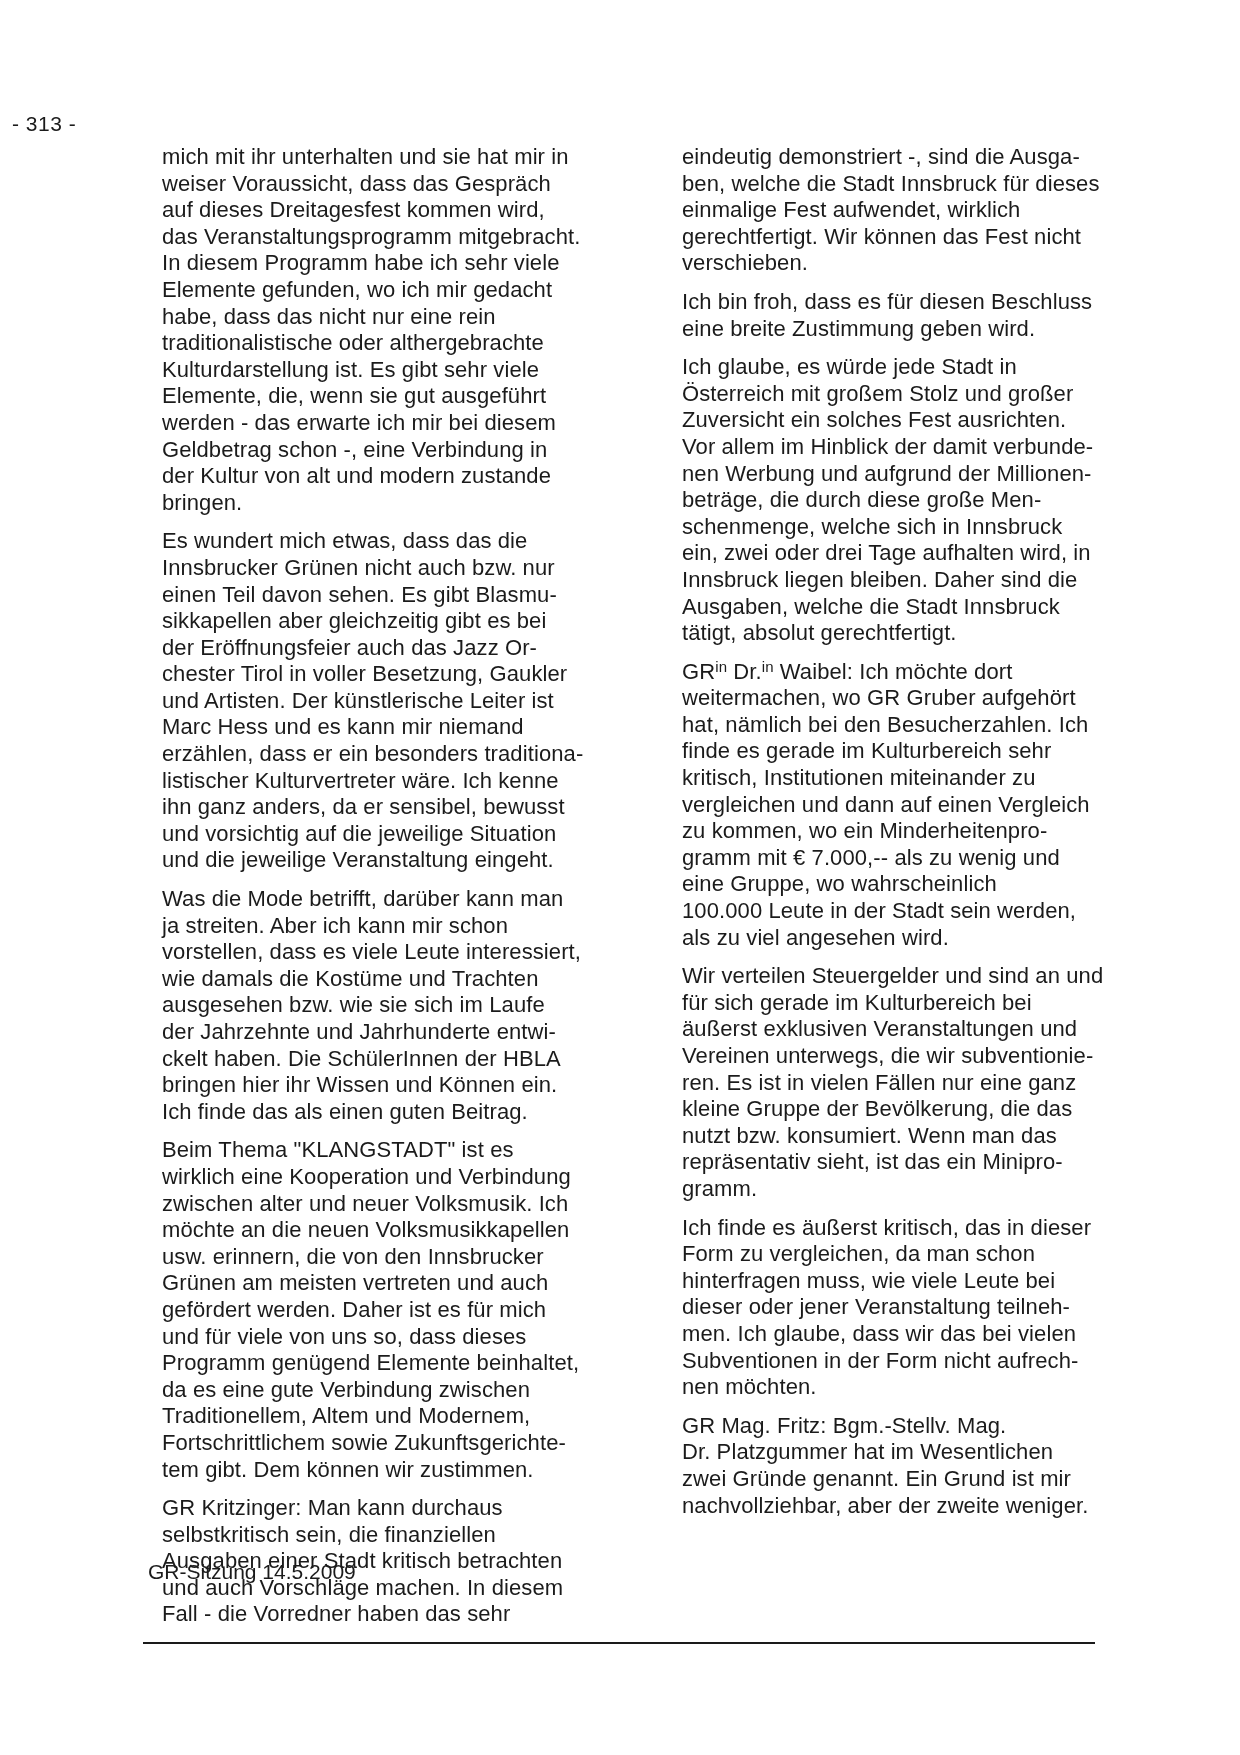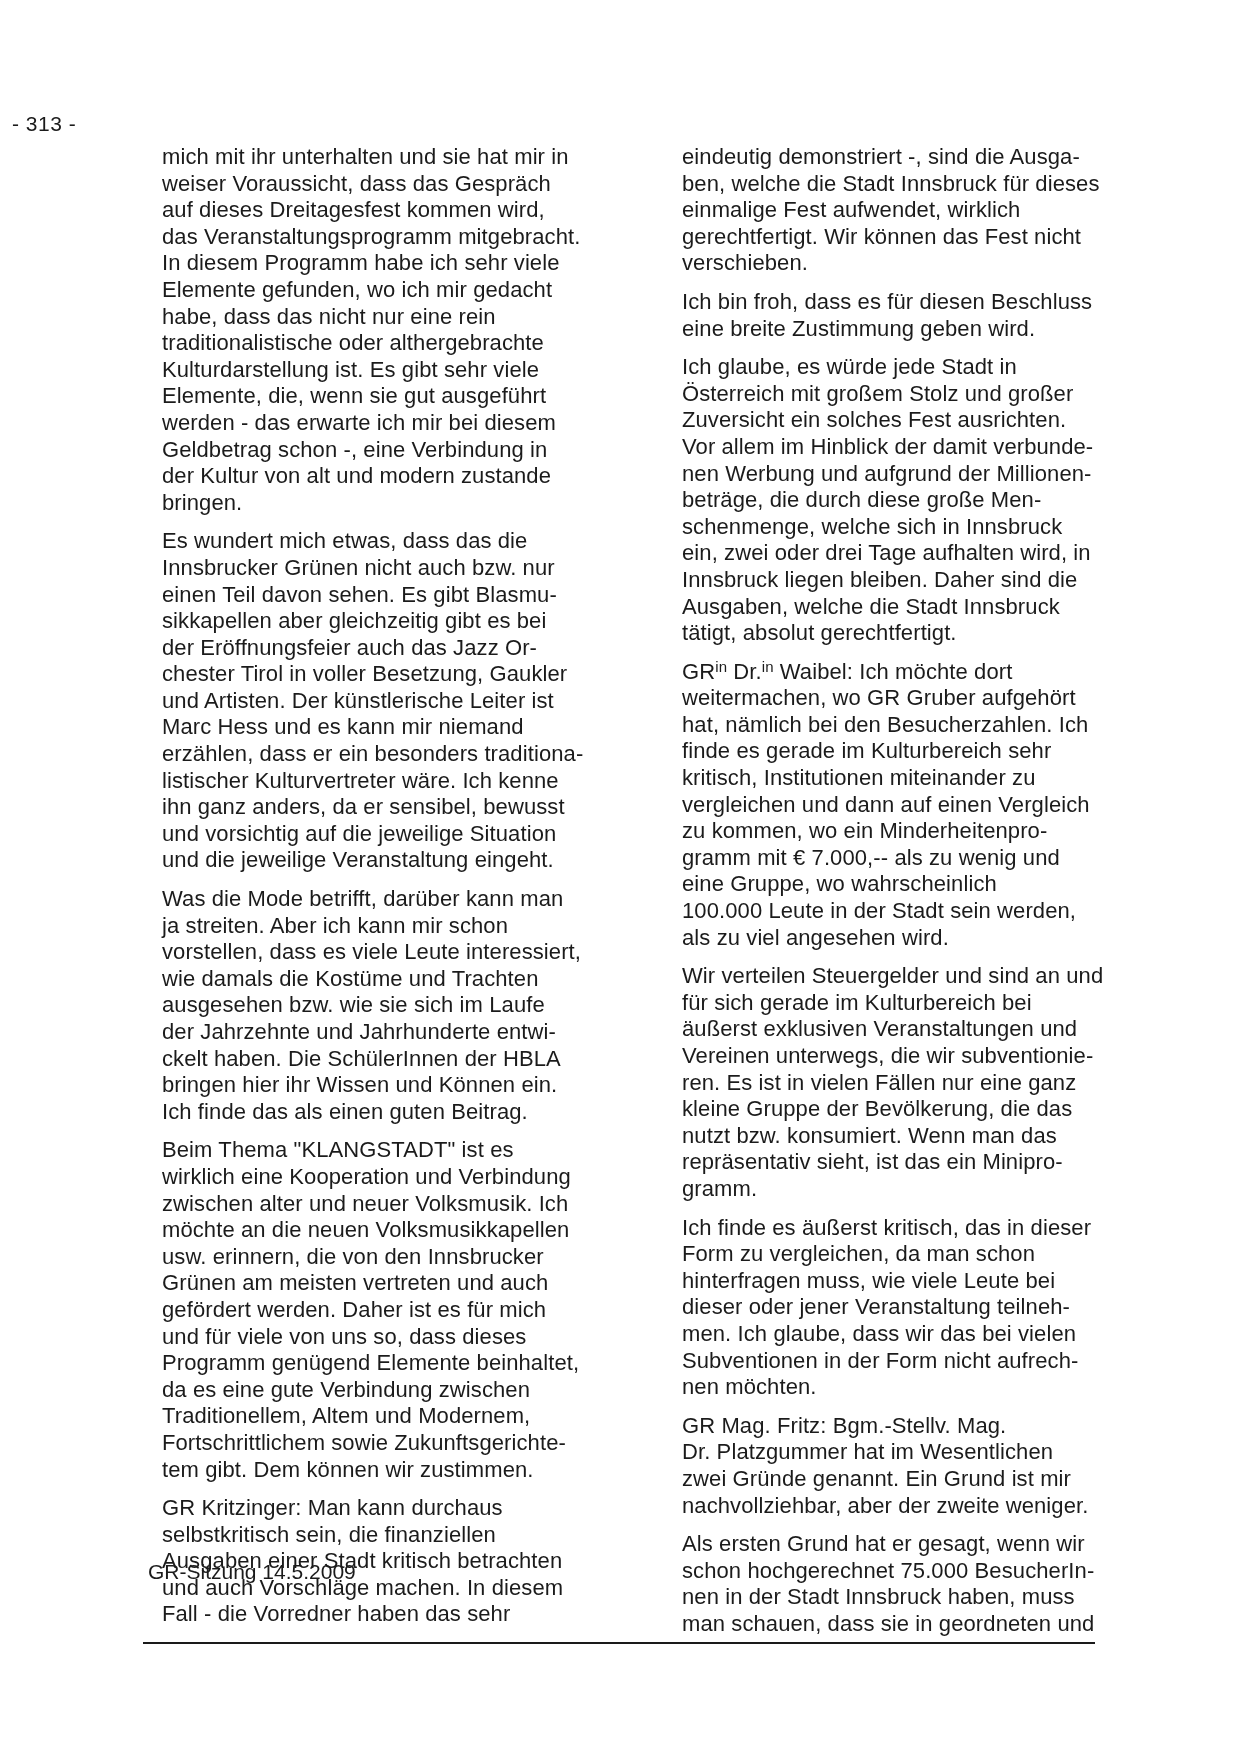--- a/index.html
+++ b/index.html
@@ -160,22 +160,18 @@
 Form zu vergleichen, da man schon
 hinterfragen muss, wie viele Leute bei
 dieser oder jener Veranstaltung teilneh-
 men. Ich glaube, dass wir das bei vielen
 Subventionen in der Form nicht aufrech-
 nen möchten.</span></p>
       <p class="para"><span class="b ">GR Mag. Fritz:</span><span class=""> Bgm.-Stellv. Mag.
 Dr. Platzgummer hat im Wesentlichen
 zwei Gründe genannt. Ein Grund ist mir
 nachvollziehbar, aber der zweite weniger.</span></p>
-      <p class="para"><span class="">Als ersten Grund hat er gesagt, wenn wir
-schon hochgerechnet 75.000 BesucherIn-
-nen in der Stadt Innsbruck haben, muss
-man schauen, dass sie in geordneten und</span></p>
     </div>
 
   <div class="footer-rule"></div>
 
   <div class="footer">GR-Sitzung 14.5.2009</div>
 </div>
 
 </body></html>

